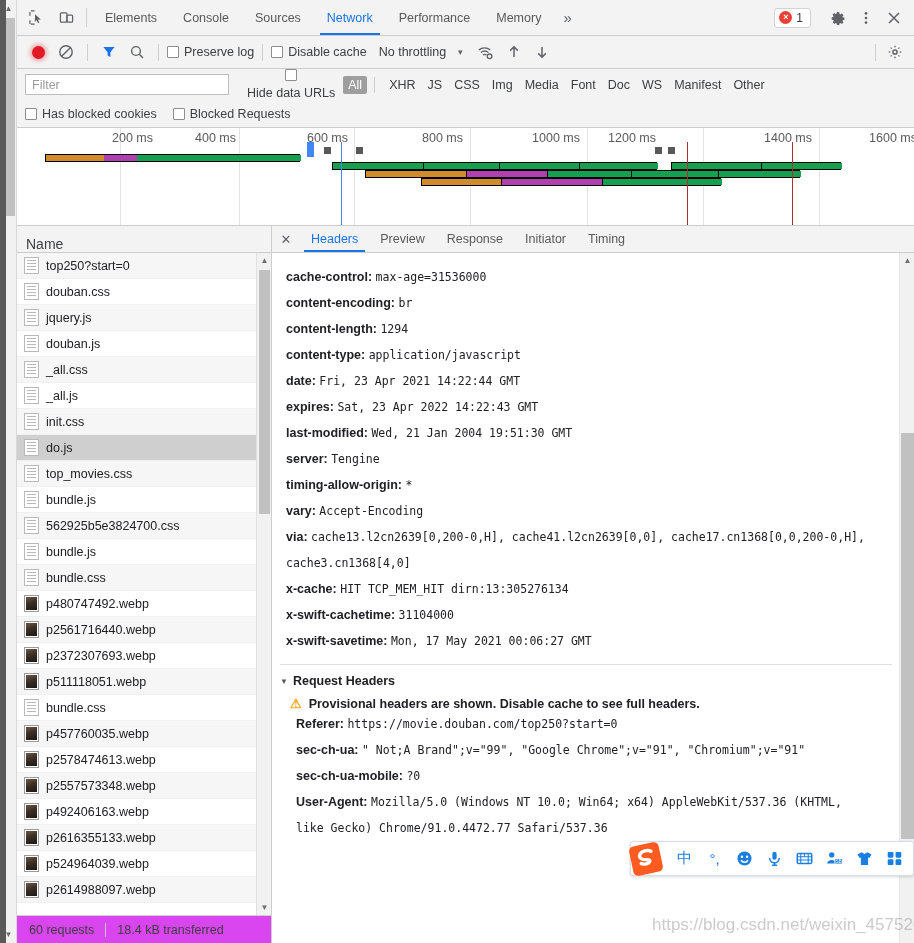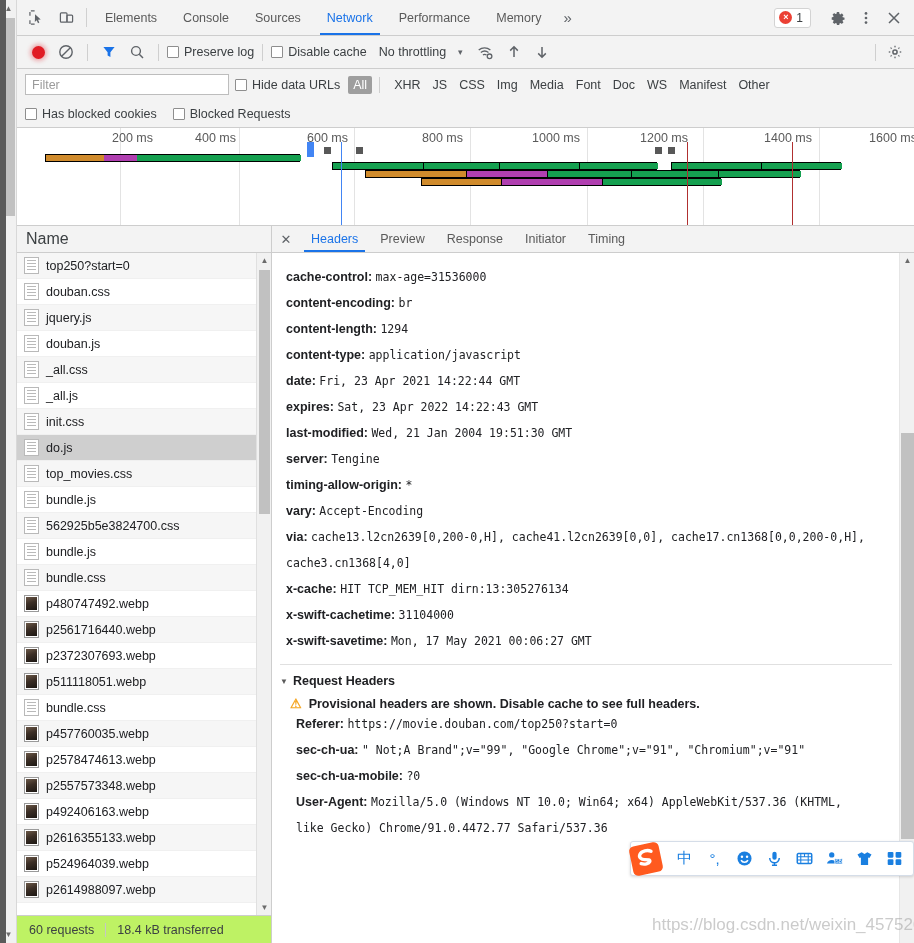--- a/index.html
+++ b/index.html
@@ -143,21 +143,21 @@
   }
   .filter-input {
     width: 204px; height: 21px;
     border: 1px solid #bdbdbd; background: #fff;
     font-size: 12.5px; color: #3c4043;
     padding: 0 6px;
     font-family: "Liberation Sans", sans-serif;
     outline: none;
   }
   .filter-input::placeholder { color: #9a9a9a; }
-  .hide-urls { margin-left: 6px; }
+  .hide-urls { margin-left: 18px; flex-direction: column; }
   .ftype-sep { width: 1px; height: 16px; background: #cfcfcf; margin: 0 7px; }
   .ftype {
     font-size: 12.5px; color: #3c4043;
     padding: 2px 5px; border-radius: 2px; white-space: nowrap;
     margin-left: 2px;
   }
   .ftype.active { background: #9e9e9e; color: #ffffff; }
 
   
   .blockedbar {
@@ -210,23 +210,23 @@
   .reqpanel {
     width: 255px; flex: 0 0 255px;
     display: flex; flex-direction: column;
     border-right: 1px solid #cdcdcd;
     background: #fff; min-height: 0;
   }
   .reqhead {
     height: 27px; flex: 0 0 27px;
     background: #f3f3f3;
     border-bottom: 1px solid #cdcdcd;
-    display: flex; align-items: center;
+    display: flex; align-items: flex-end;
     padding-left: 9px;
-    font-size: 16px; color: #3c4043;
+    font-size: 14px; color: #3c4043;
   }
   .reqlist {
     flex: 1 1 auto; position: relative; overflow: hidden;
     min-height: 0;
   }
   .reqrow {
     height: 26px;
     display: flex; align-items: center;
     padding-left: 7px; gap: 7px;
     font-size: 12.5px; color: #202124;
@@ -260,21 +260,21 @@
     color: #6b6b6b; font-size: 8px;
   }
   .reqscroll .sb-arrow.up { top: 0; }
   .reqscroll .sb-arrow.down { bottom: 0; }
   .reqscroll .sb-thumb {
     position: absolute; left: 2px; top: 17px; width: 11px; height: 244px;
     background: #c1c1c1;
   }
   .statusbar {
     height: 28px; flex: 0 0 28px;
-    background: #bef264;
+    background: #d946ef;
     border-top: 1px solid #cdcdcd;
     display: flex; align-items: center;
     padding-left: 12px; gap: 11px;
     font-size: 12.5px; color: #3c4043;
   }
   .sb-divider { width: 1px; height: 14px; background: #c6c6c6; }
 
   
   .detailpanel {
     flex: 1 1 auto; display: flex; flex-direction: column;
@@ -542,21 +542,21 @@
         <div class="ov-tick" style="left: 337px;"></div>
         <div class="ov-tick" style="left: 453px;"></div>
         <div class="ov-tick" style="left: 570px;"></div>
         <div class="ov-tick" style="left: 686px;"></div>
         <div class="ov-tick" style="left: 802px;"></div>
         <div class="ov-tick-label" style="left: 141px;">200 ms</div>
         <div class="ov-tick-label" style="left: 224px;">400 ms</div>
         <div class="ov-tick-label" style="left: 336px;">600 ms</div>
         <div class="ov-tick-label" style="left: 451px;">800 ms</div>
         <div class="ov-tick-label" style="left: 568px;">1000 ms</div>
-        <div class="ov-tick-label" style="left: 676px;">1200 ms</div>
+        <div class="ov-tick-label" style="left: 644px;">1200 ms</div>
         <div class="ov-tick-label" style="left: 800px;">1400 ms</div>
         <div class="ov-tick-label" style="left: 905px;">1600 ms</div>
         <div class="ov-bar" style="left: 28px; top: 26px; width: 255px;">
           <div class="ov-seg" style="left: 0px; width: 58px; background: rgb(208, 139, 44);"></div>
           <div class="ov-seg" style="left: 58px; width: 33px; background: rgb(176, 63, 176);"></div>
           <div class="ov-seg" style="left: 91px; width: 164px; background: rgb(21, 160, 80);"></div>
         </div>
         <div class="ov-bar" style="left: 315px; top: 34px; width: 91px;">
           <div class="ov-seg" style="left: 0px; width: 91px; background: rgb(21, 160, 80);"></div>
         </div>

